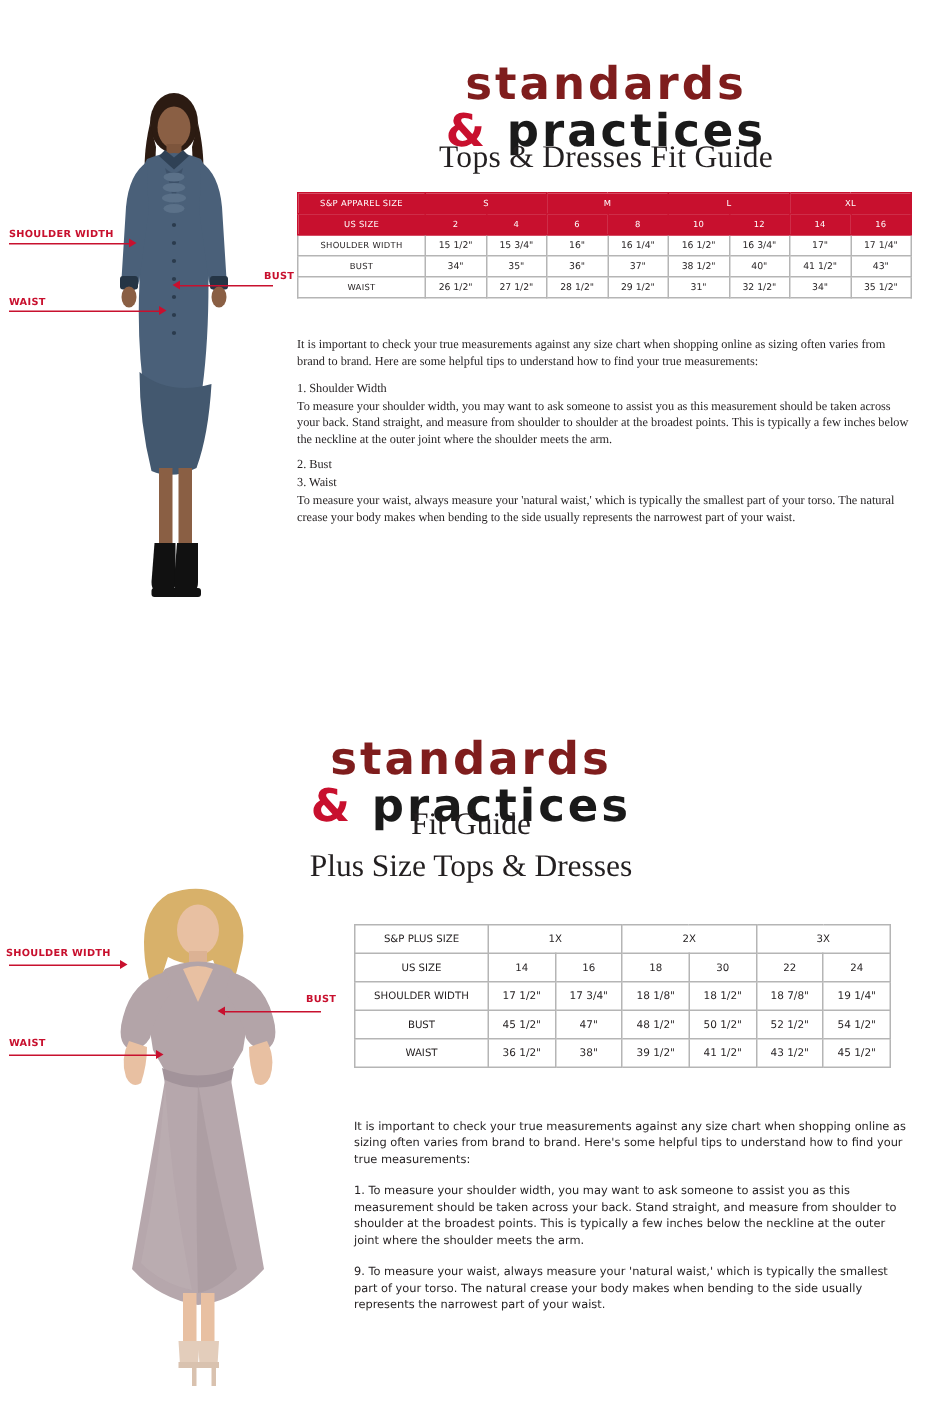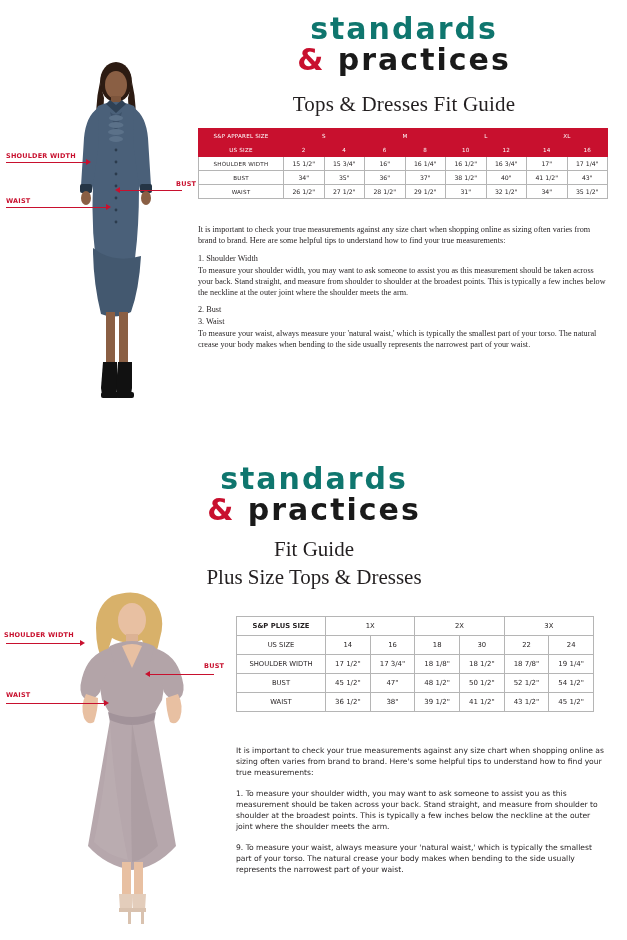--- a/index.html
+++ b/index.html
@@ -33,23 +33,24 @@
 
   
   .logo {
     text-align: center;
     font-family: "DejaVu Sans", sans-serif;
     letter-spacing: 1px;
   }
   .logo-line1 {
     font-size: 30px;
     font-weight: bold;
-    color: #0f766e;
+    color: #7f1d1d;
     letter-spacing: 2px;
     line-height: 1.0;
+    margin-top: 28px;
   }
   .logo-line2 {
     font-size: 30px;
     font-weight: bold;
     color: #1a1a1a;
     letter-spacing: 2px;
     line-height: 1.05;
   }
   .amp {
     color: #c8102e;
@@ -408,21 +409,21 @@
   <div class="arrow-line" style="left:6px; top:703px; width:98px;"></div>
   <div class="arrow-head right" style="left:104px; top:700px;"></div>
 
   <div class="annot" style="left:204px; top:662px;">BUST</div>
   <div class="arrow-line" style="left:150px; top:674px; width:64px;"></div>
   <div class="arrow-head left" style="left:145px; top:671px;"></div>
 
   <table class="size-table t2">
     <tbody>
         <tr>
-      <td class="hdr rowlabel" style="width:88px;font-weight:bold;">S&amp;P PLUS SIZE</td>
+      <td class="hdr rowlabel" style="width:88px;">S&amp;P PLUS SIZE</td>
       <td class="hdr" colspan="2">1X</td>
       <td class="hdr" colspan="2">2X</td>
       <td class="hdr" colspan="2">3X</td>
     </tr>
     <tr>
       <td class="hdr rowlabel">US SIZE</td>
       <td class="hdr">14</td>
       <td class="hdr">16</td>
       <td class="hdr">18</td>
       <td class="hdr">30</td>

